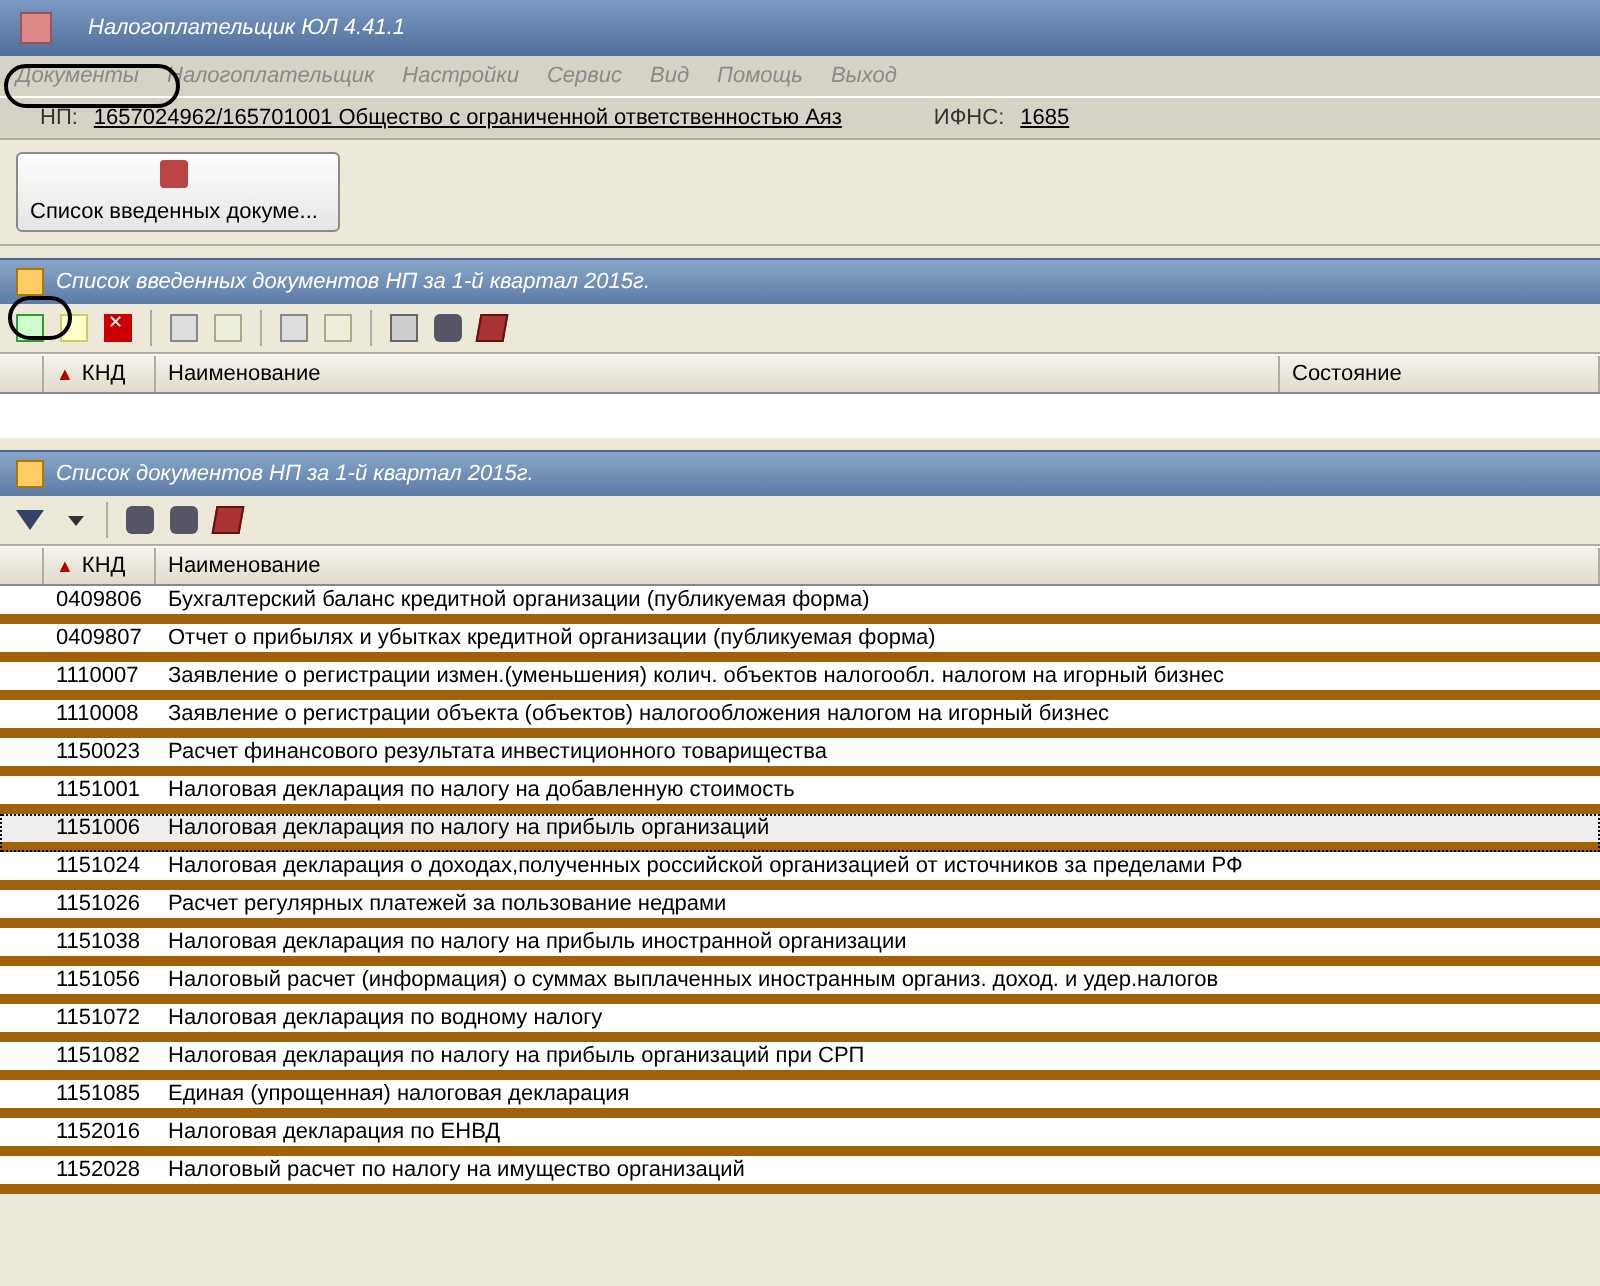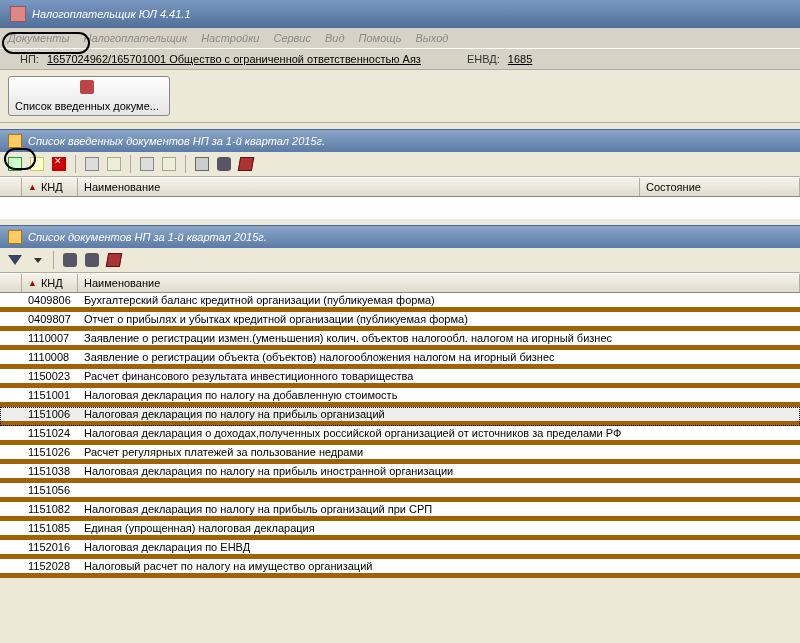--- a/index.html
+++ b/index.html
@@ -1,18 +1,18 @@
 <!DOCTYPE html>
 <html><head>
 <meta charset="utf-8">
 <style>
 * { margin: 0; padding: 0; box-sizing: border-box; font-family: Tahoma, Arial, sans-serif; font-size: 11px; }
 body { background: #ece9d8; width: 800px; height: 643px; overflow: hidden; }
 
-.titlebar { background: linear-gradient(#7a99c2, #4f6f9a); color: #fff; padding: 6px 10px; font-size: 14px; font-style: italic; display: flex; align-items: center; gap: 6px; }
+.titlebar { background: linear-gradient(#7a99c2, #4f6f9a); color: #fff; padding: 6px 10px; font-size: 14px; font-style: italic; display: flex; align-items: center; gap: 18px; }
 .titlebar .icon { width: 16px; height: 16px; background: #d88; border: 1px solid #955; }
 
 .menubar { background: #d6d3c6; padding: 4px 8px; display: flex; gap: 14px; color: #8a8a8a; font-style: italic; font-size: 12px; }
 .menubar .menu-item { cursor: pointer; }
 
 .infobar { background: #d6d3c6; padding: 4px 10px; display: flex; align-items: center; gap: 8px; font-size: 11px; border-top: 1px solid #fff; border-bottom: 1px solid #b0ada0; }
 .infobar .label { color: #333; margin-left: 10px; }
 .infobar .value { text-decoration: underline; color: #000; }
 
 .toolbar-row { background: #ece9d8; padding: 6px 8px; border-bottom: 1px solid #b0ada0; }
@@ -80,21 +80,21 @@
   <span class="menu-item">Сервис</span>
   <span class="menu-item">Вид</span>
   <span class="menu-item">Помощь</span>
   <span class="menu-item">Выход</span>
 </div>
 
 <div class="infobar">
   <span class="label">НП:</span>
   <span class="value">1657024962/165701001 Общество с ограниченной ответственностью Аяз</span>
   <span style="width:20px"></span>
-  <span class="label">ЕНВД:</span>
+  <span class="label">ИФНС:</span>
   <span class="value">1685</span>
 </div>
 
 <div class="toolbar-row">
   <button class="btn">
     <span class="ico"></span>
     <span>Список введенных докуме...</span>
   </button>
 </div>
 
@@ -234,20 +234,26 @@
         <div class="cell cell-name">Расчет регулярных платежей за пользование недрами</div>
       </div>
       <div class="grid-row">
         <div class="cell cell-marker"></div>
         <div class="cell cell-knd">1151038</div>
         <div class="cell cell-name">Налоговая декларация по налогу на прибыль иностранной организации</div>
       </div>
       <div class="grid-row">
         <div class="cell cell-marker"></div>
         <div class="cell cell-knd">1151056</div>
+        <div class="cell cell-name">Налоговый расчет (информация) о суммах выплаченных иностранным организ. доход. и удер.налогов</div>
+      </div>
+      <div class="grid-row">
+        <div class="cell cell-marker"></div>
+        <div class="cell cell-knd">1151072</div>
+        <div class="cell cell-name">Налоговая декларация по водному налогу</div>
       </div>
       <div class="grid-row">
         <div class="cell cell-marker"></div>
         <div class="cell cell-knd">1151082</div>
         <div class="cell cell-name">Налоговая декларация по налогу на прибыль организаций при СРП</div>
       </div>
       <div class="grid-row">
         <div class="cell cell-marker"></div>
         <div class="cell cell-knd">1151085</div>
         <div class="cell cell-name">Единая (упрощенная) налоговая декларация</div>

